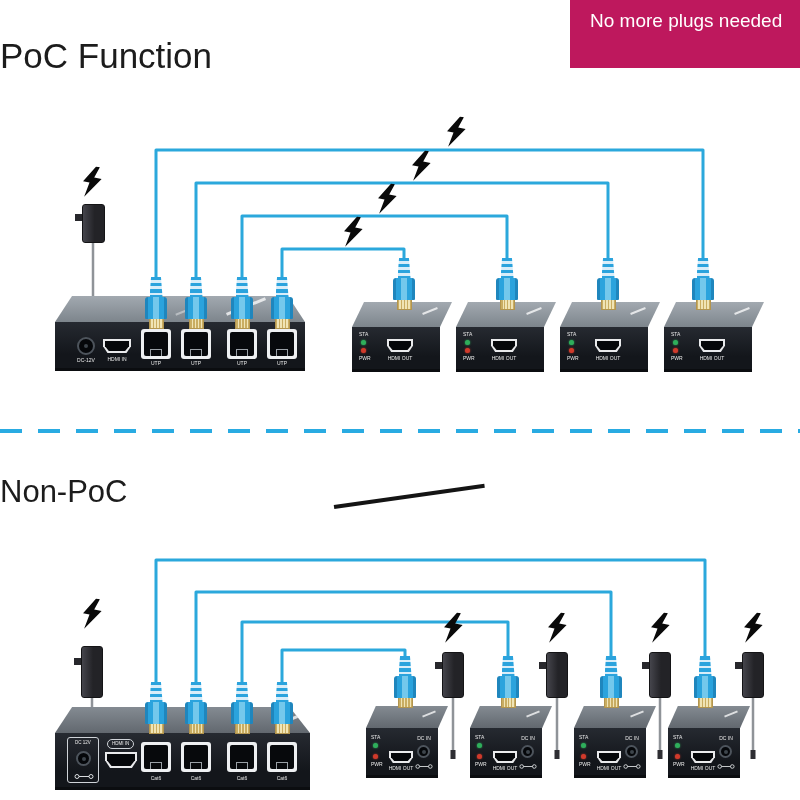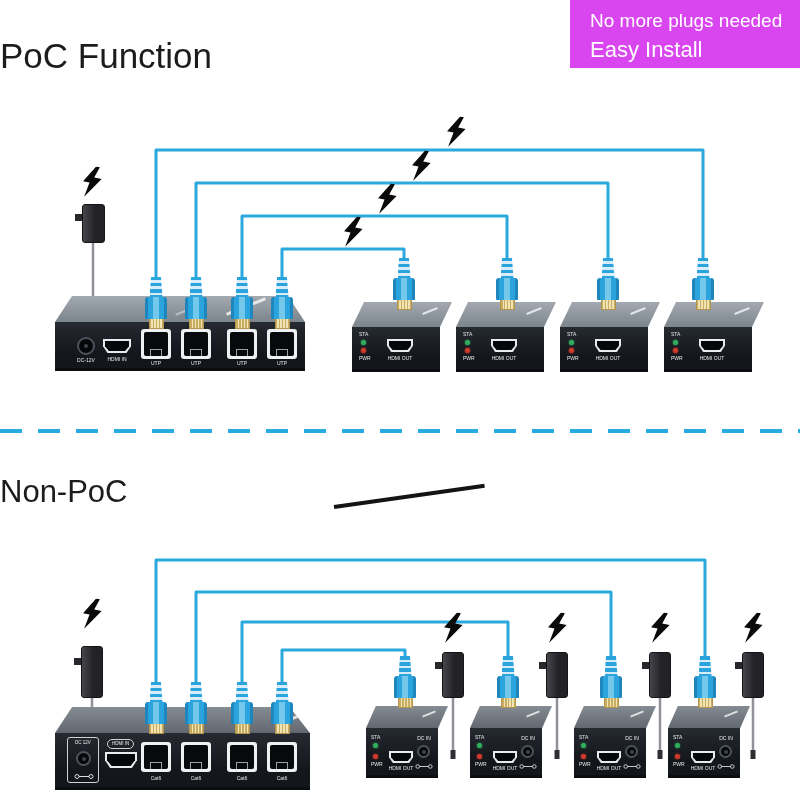--- a/index.html
+++ b/index.html
@@ -1,21 +1,21 @@
 <!DOCTYPE html>
 <html><head>
 <meta charset="utf-8">
 <style>
   html,body{margin:0;padding:0;background:#fff;}
   .canvas{position:relative;width:800px;height:800px;background:#ffffff;overflow:hidden;
           font-family:"Liberation Sans",sans-serif;}
   
   .wires{position:absolute;left:0;top:0;z-index:1;}
   
-  .badge{position:absolute;right:0;top:0;width:230px;height:68px;background:#d946ef;color:#fff;
+  .badge{position:absolute;right:0;top:0;width:230px;height:68px;background:#be185d;color:#fff;
          box-sizing:border-box;padding:10px 0 0 20px;z-index:5;}
   .badge .l1{font-size:19px;line-height:1.2;}
   .badge .l2{font-size:22px;line-height:1.2;margin-top:4px;}
   
   .title{position:absolute;left:0;width:100%;text-align:left;color:#1c1c1c;z-index:2;}
   .title.t1{top:36px;font-size:35px;}
   .title.t2{top:474px;font-size:31px;}
   .strike{position:absolute;left:334px;top:505px;width:152px;height:3.5px;background:#141414;
           transform:rotate(-8deg);transform-origin:left center;z-index:3;}
   
@@ -98,21 +98,20 @@
     <g fill="#2e2e33">
       <rect x="450.5" y="750" width="5" height="9"></rect>
       <rect x="554.5" y="750" width="5" height="9"></rect>
       <rect x="657.5" y="750" width="5" height="9"></rect>
       <rect x="750.5" y="750" width="5" height="9"></rect>
     </g>
   </svg>
 
   <div class="badge">
     <div class="l1">No more plugs needed</div>
-    <div class="l2">Easy Install</div>
   </div>
 
   <div class="title t1">PoC Function</div>
   <div class="title t2">Non-PoC</div>
   <div class="strike"></div>
 
   <div class="vs-line"></div>
 
   <div class="device" style="left:55px;top:296px;width:250px;height:75px">
     <div class="topface" style="height:26px;clip-path:polygon(6.8% 0,93.2% 0,100% 100%,0 100%)">

